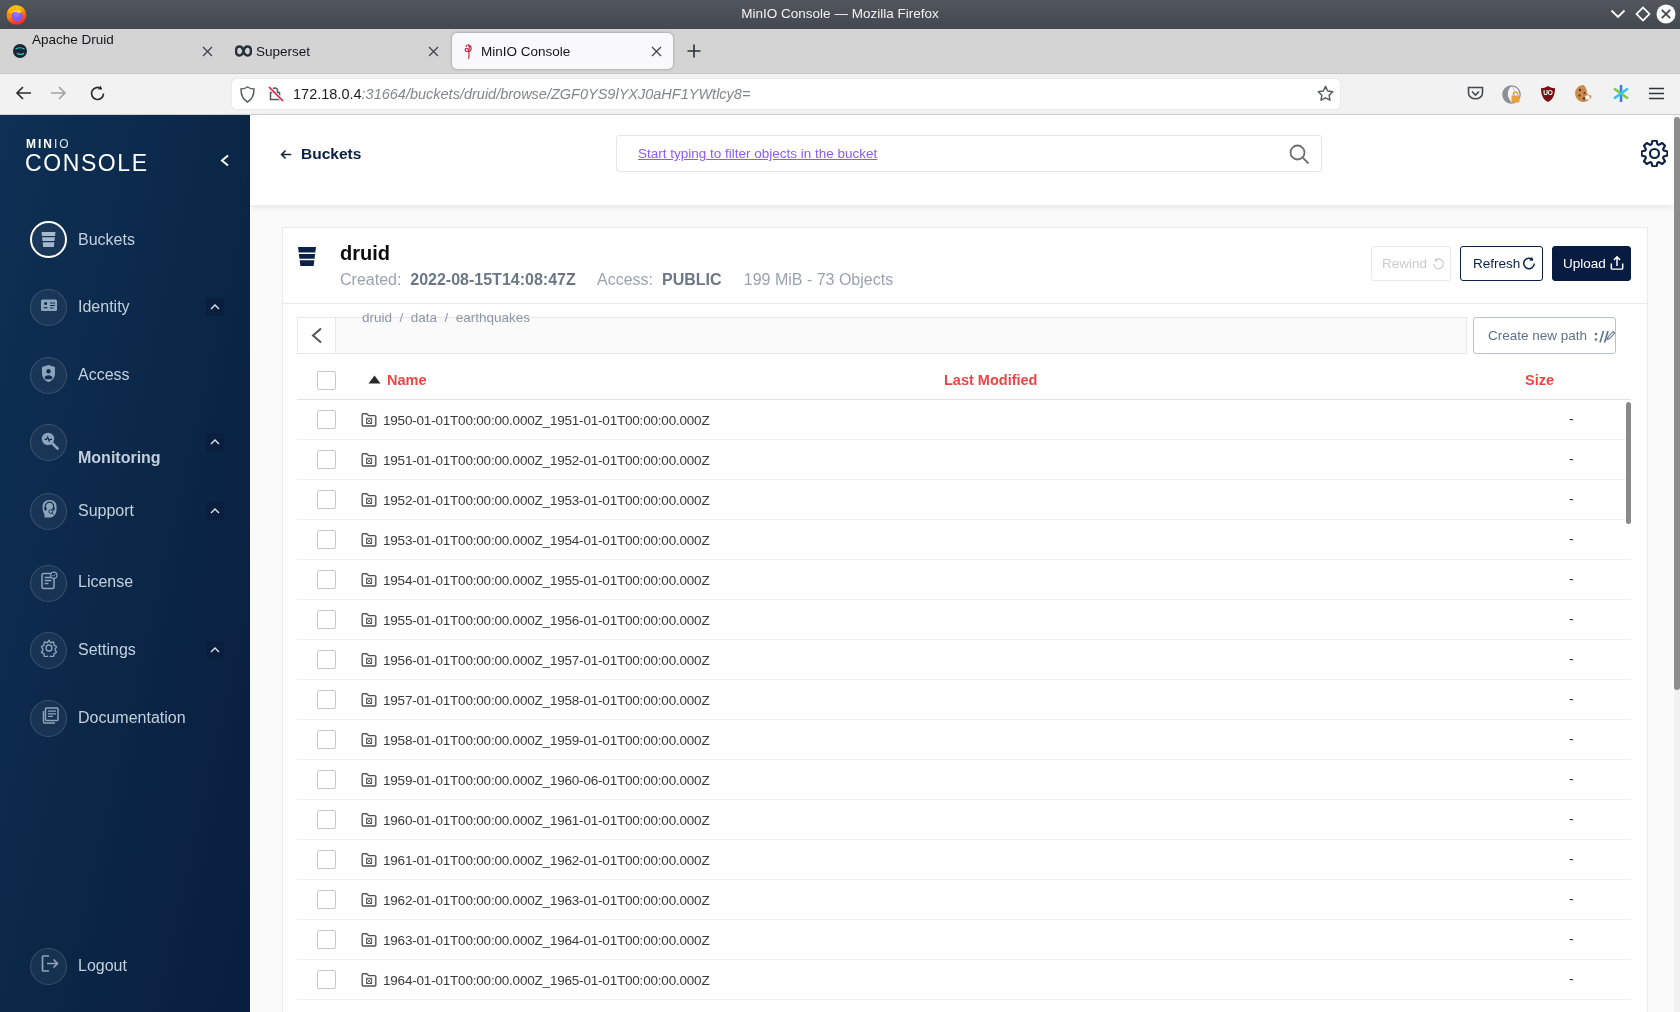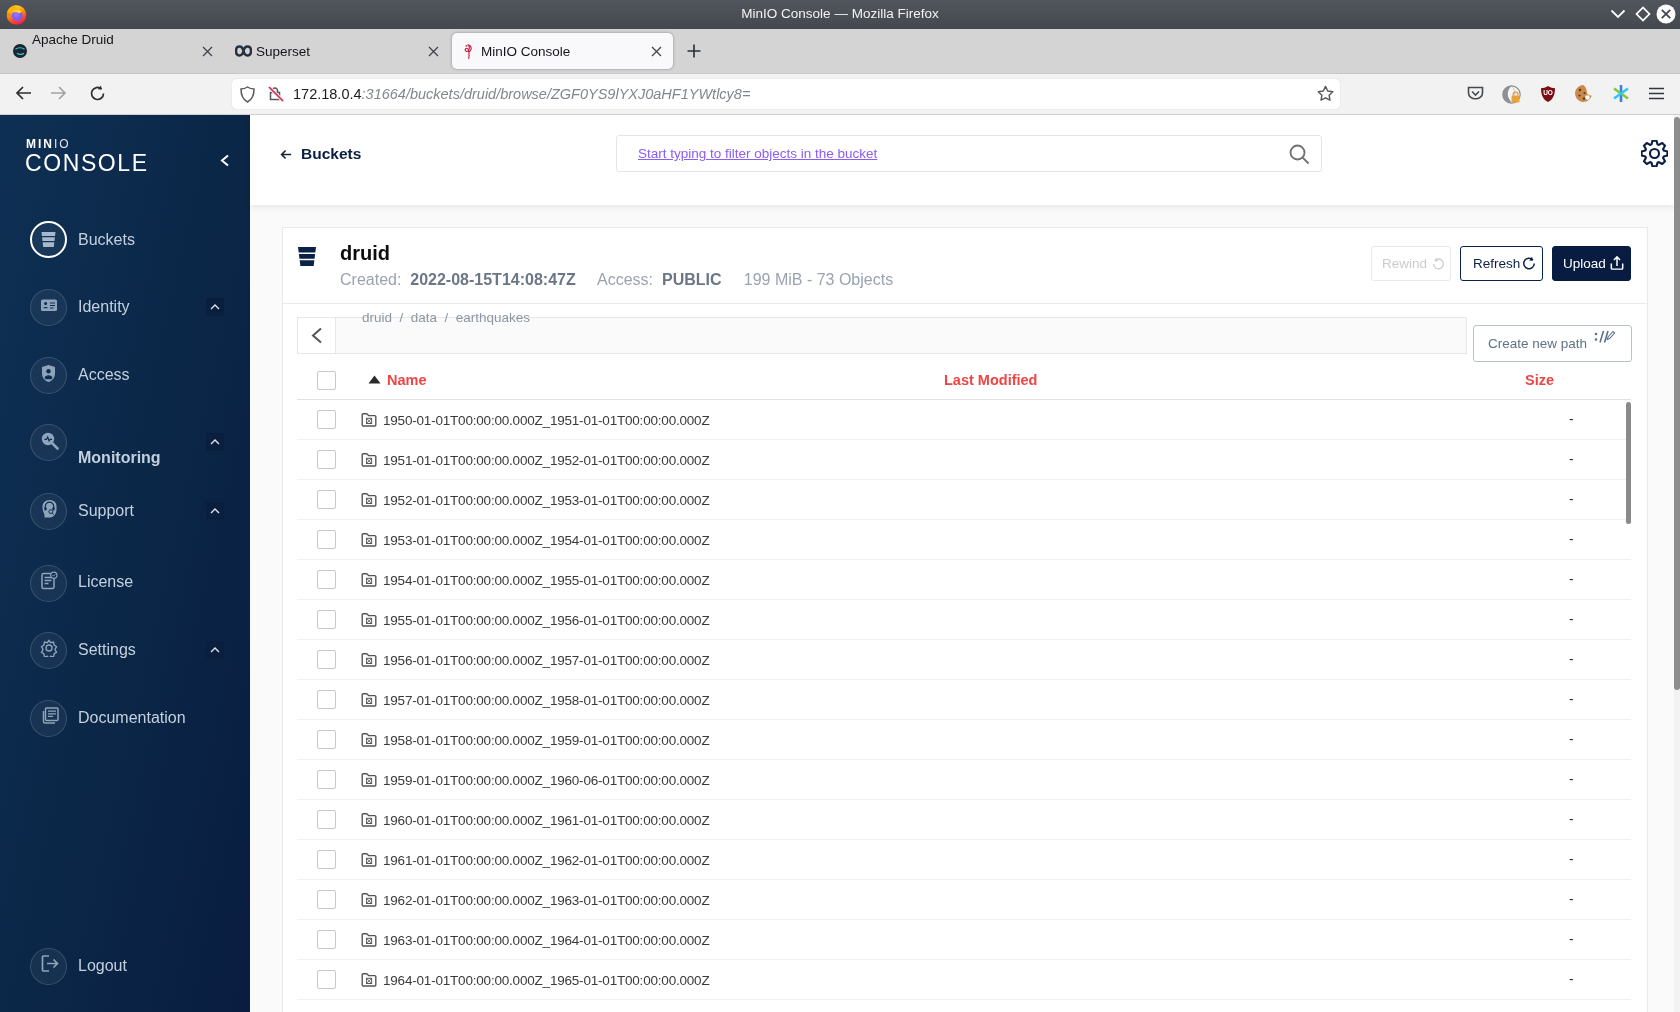--- a/index.html
+++ b/index.html
@@ -53,22 +53,22 @@
   .btn { position:absolute; top:246px; height:35px; border-radius:3px; font-size:14px; }
   #btn-rewind { left:1371px; width:80px; border:1px solid #e9e9e9; color:#ccc; background:#fff; font-size:13.5px; }
   #btn-refresh { left:1460px; width:83px; border:1px solid #0a2148; color:#0a2148; background:#fff; font-size:13.5px; }
   #btn-upload { left:1552px; width:79px; border:1px solid #081c42; color:#fff; background:#081c42; font-size:13.5px; }
   .btn span { position:absolute; top:8px; }
 
   #crumbbar { left:297px; top:317px; width:1170px; height:37px; background:#fafafa;
     border:1px solid #e7e7e7; }
   #crumbchev { left:297px; top:317px; width:39px; height:37px; background:#fff; border:1px solid #e7e7e7; border-right:1px solid #e7e7e7; }
   #crumbtext { left:362px; top:310px; font-size:13.5px; color:#8c97a5; }
-  #createpath { left:1473px; top:317px; width:159px; height:37px; border:1px solid #b7c2cd;
-    border-radius:3px; background:#fff; font-size:13.5px; color:#5d7389;margin-top:8px; }
+  #createpath { left:1473px; top:317px; width:143px; height:37px; border:1px solid #b7c2cd;
+    border-radius:3px; background:#fff; font-size:13.5px; color:#5d7389; }
   #createpath span { position:absolute; left:14px; top:10px; }
 
   .cb { position:absolute; width:19px; height:19px; border:1px solid #c9c9c9; border-radius:2px; background:#fff; }
   .th { position:absolute; font-size:14.5px; font-weight:bold; color:#ef4444; }
   #theadline { left:297px; top:399px; width:1334px; height:1px; background:#e2e2e2; }
   .row { position:absolute; left:297px; width:1334px; height:40px; border-bottom:1px solid #f1f1f1; }
   .fname { position:absolute; left:86px; top:13px; font-size:13.5px; letter-spacing:-0.2px; color:#3a3a3a; }
   .dash { position:absolute; left:1272px; top:11px; font-size:14px; color:#333; }
   #tscroll { left:1626px; top:402px; width:5px; height:122px; background:#8a8a8a; border-radius:3px; }
   #pagescroll { left:1674px; top:115px; width:6px; height:897px; background:#f2f2f2; }

